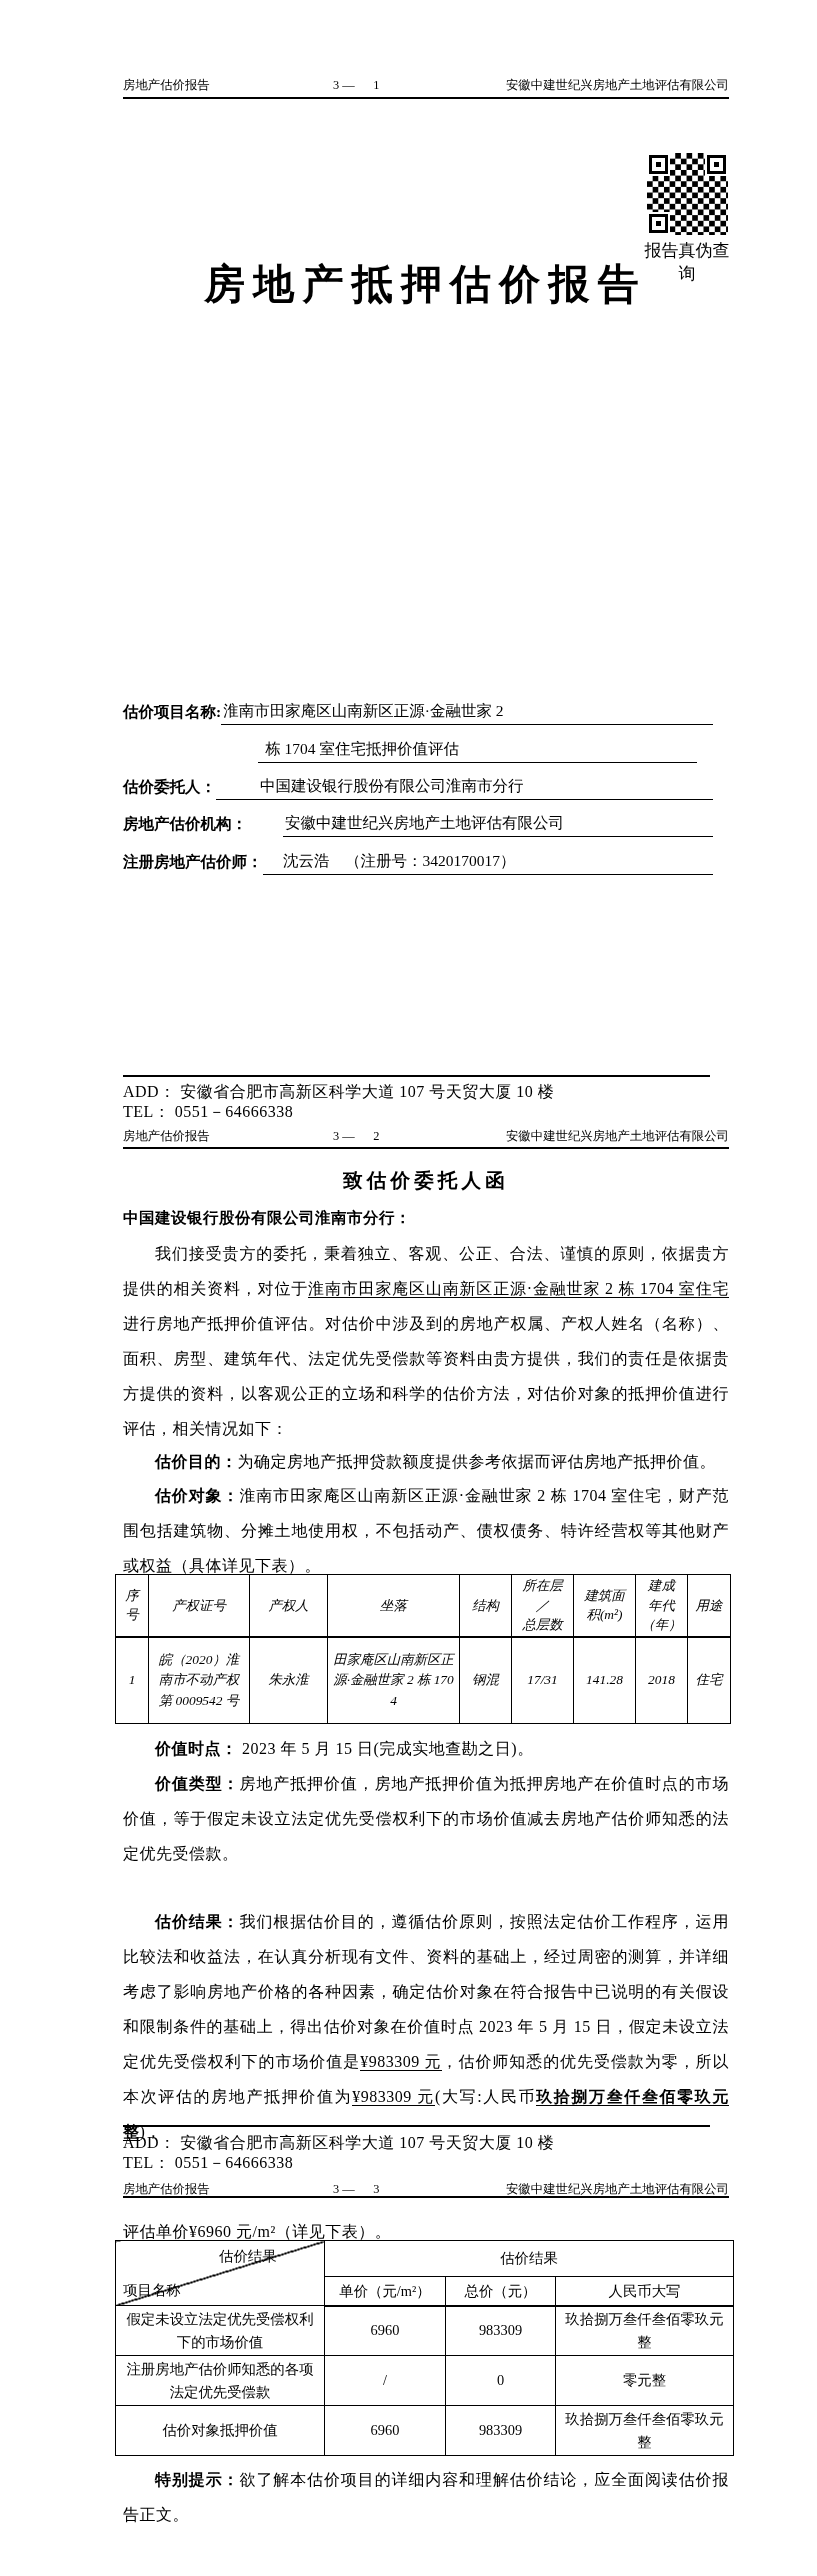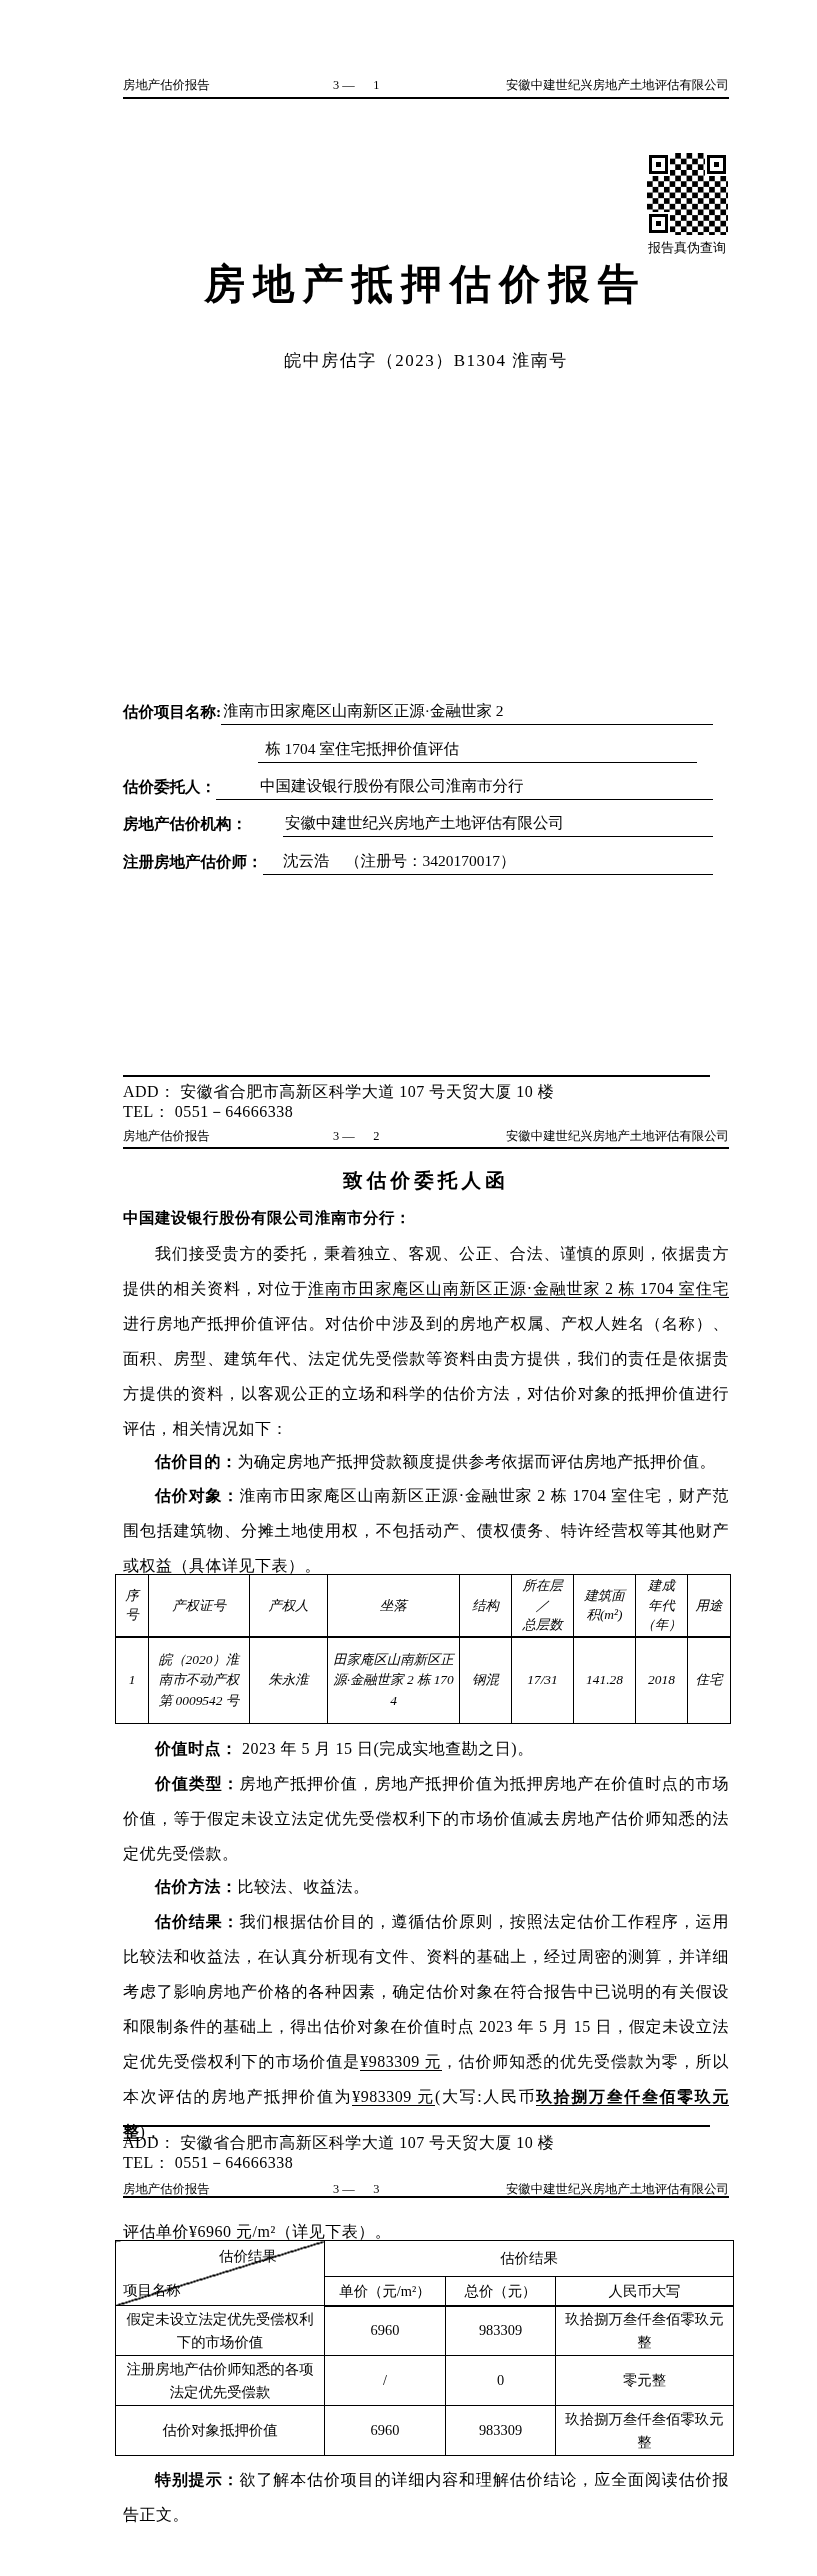--- a/index.html
+++ b/index.html
@@ -17,21 +17,21 @@
   
   .qr{
     left:647px;top:153px;width:81px;height:82px;
     background:repeating-conic-gradient(#000 0 25%, #fff 0 50%);
     background-size:11.3px 11.3px;outline:0.5px solid #fff;
   }
   .finder{position:absolute;width:23px;height:23px;background:#fff;border:1px solid #fff;box-sizing:border-box;}
   .finder:before{content:"";position:absolute;inset:1px;border:3.6px solid #000;}
   .finder:after{content:"";position:absolute;inset:7.7px;background:#000;}
   .f-tl{top:0;left:0;} .f-tr{top:0;right:0;} .f-bl{bottom:0;left:0;}
-  .qr-cap{left:640px;top:239px;width:94px;text-align:center;font-size:13px;}
+  .qr-cap{left:640px;top:239px;width:94px;text-align:center;font-size:17px;}
   .title1{left:106px;width:639px;top:258px;text-align:center;font-size:41px;font-weight:bold;letter-spacing:8.2px;line-height:52px;}
   .docno{left:123px;width:606px;top:349px;text-align:center;font-size:17px;letter-spacing:1.5px;}
   
   .fline{display:flex;align-items:flex-end;font-size:15.5px;line-height:20.6px;white-space:nowrap;}
   .fline .lab{font-weight:bold;flex:0 0 auto;padding-bottom:2.1px;}
   .uval{flex:1 1 auto;border-bottom:1.5px solid #000;padding:0 0 2.1px 2.1px;overflow:hidden;}
   
   .ltitle{left:123px;width:606px;top:1167px;text-align:center;font-size:19.6px;font-weight:bold;letter-spacing:4.1px;}
   .salut{left:123px;top:1208px;font-size:15.5px;font-weight:bold;letter-spacing:0.5px;}
   .para{left:123px;width:606px;font-size:16px;line-height:35px;text-align:justify;letter-spacing:0.5px;}
@@ -67,21 +67,20 @@
   <div class="abs rule" style="top:97px;left:123px;width:606px;"></div>
 
   <div class="abs qr">
     <span class="finder f-tl"></span>
     <span class="finder f-tr"></span>
     <span class="finder f-bl"></span>
   </div>
   <div class="abs qr-cap">报告真伪查询</div>
 
   <div class="abs title1">房地产抵押估价报告</div>
-  <div class="abs docno">皖中房估字（2023）B1304 淮南号</div>
 
   <div class="abs fline" style="left:123px;width:590px;top:701px;">
     <span class="lab">估价项目名称:</span>
     <span class="uval">淮南市田家庵区山南新区正源·金融世家 2</span>
   </div>
   <div class="abs fline" style="left:258px;width:439px;top:739px;">
     <span class="uval" style="padding-left:7.2px;">栋 1704 室住宅抵押价值评估</span>
   </div>
   <div class="abs fline" style="left:123px;width:590px;top:776px;">
     <span class="lab">估价委托人：</span>
@@ -155,21 +154,20 @@
       <td>17/31</td>
       <td>141.28</td>
       <td>2018</td>
       <td>住宅</td>
     </tr>
   </tbody>
     </table>
 
   <div class="abs para ind" style="top:1731px;"><span class="b">价值时点：</span><span> 2023 年 5 月 15 日(完成实地查勘之日)。</span></div>
   <div class="abs para ind" style="top:1766px;"><span class="b">价值类型：</span><span>房地产抵押价值，房地产抵押价值为抵押房地产在价值时点的市场价值，等于假定未设立法定优先受偿权利下的市场价值减去房地产估价师知悉的法定优先受偿款。</span></div>
-  <div class="abs para ind" style="top:1869px;"><span class="b">估价方法：</span><span>比较法、收益法。</span></div>
   <div class="abs para ind" style="top:1904px;"><span class="b">估价结果：</span><span>我们根据估价目的，遵循估价原则，按照法定估价工作程序，运用比较法和收益法，在认真分析现有文件、资料的基础上，经过周密的测算，并详细考虑了影响房地产价格的各种因素，确定估价对象在符合报告中已说明的有关假设和限制条件的基础上，得出估价对象在价值时点 2023 年 5 月 15 日，假定未设立法定优先受偿权利下的市场价值是</span><span class="u">¥983309 元</span><span>，估价师知悉的优先受偿款为零，所以本次评估的房地产抵押价值为</span><span class="u">¥983309 元</span><span>(大写:人民币</span><span class="b u">玖拾捌万叁仟叁佰零玖元整</span><span>)，</span></div>
 
   <div class="abs rule" style="top:2125px;left:123px;width:587px;"></div>
   <div class="abs ft" style="top:2135px;">ADD： 安徽省合肥市高新区科学大道 107 号天贸大厦 10 楼</div>
   <div class="abs ft" style="top:2155px;">TEL： 0551－64666338</div>
 
   <div class="abs hdr" style="top:2182px;">
     <span>房地产估价报告</span>
     <span class="c">3—　3</span>
     <span>安徽中建世纪兴房地产土地评估有限公司</span>

